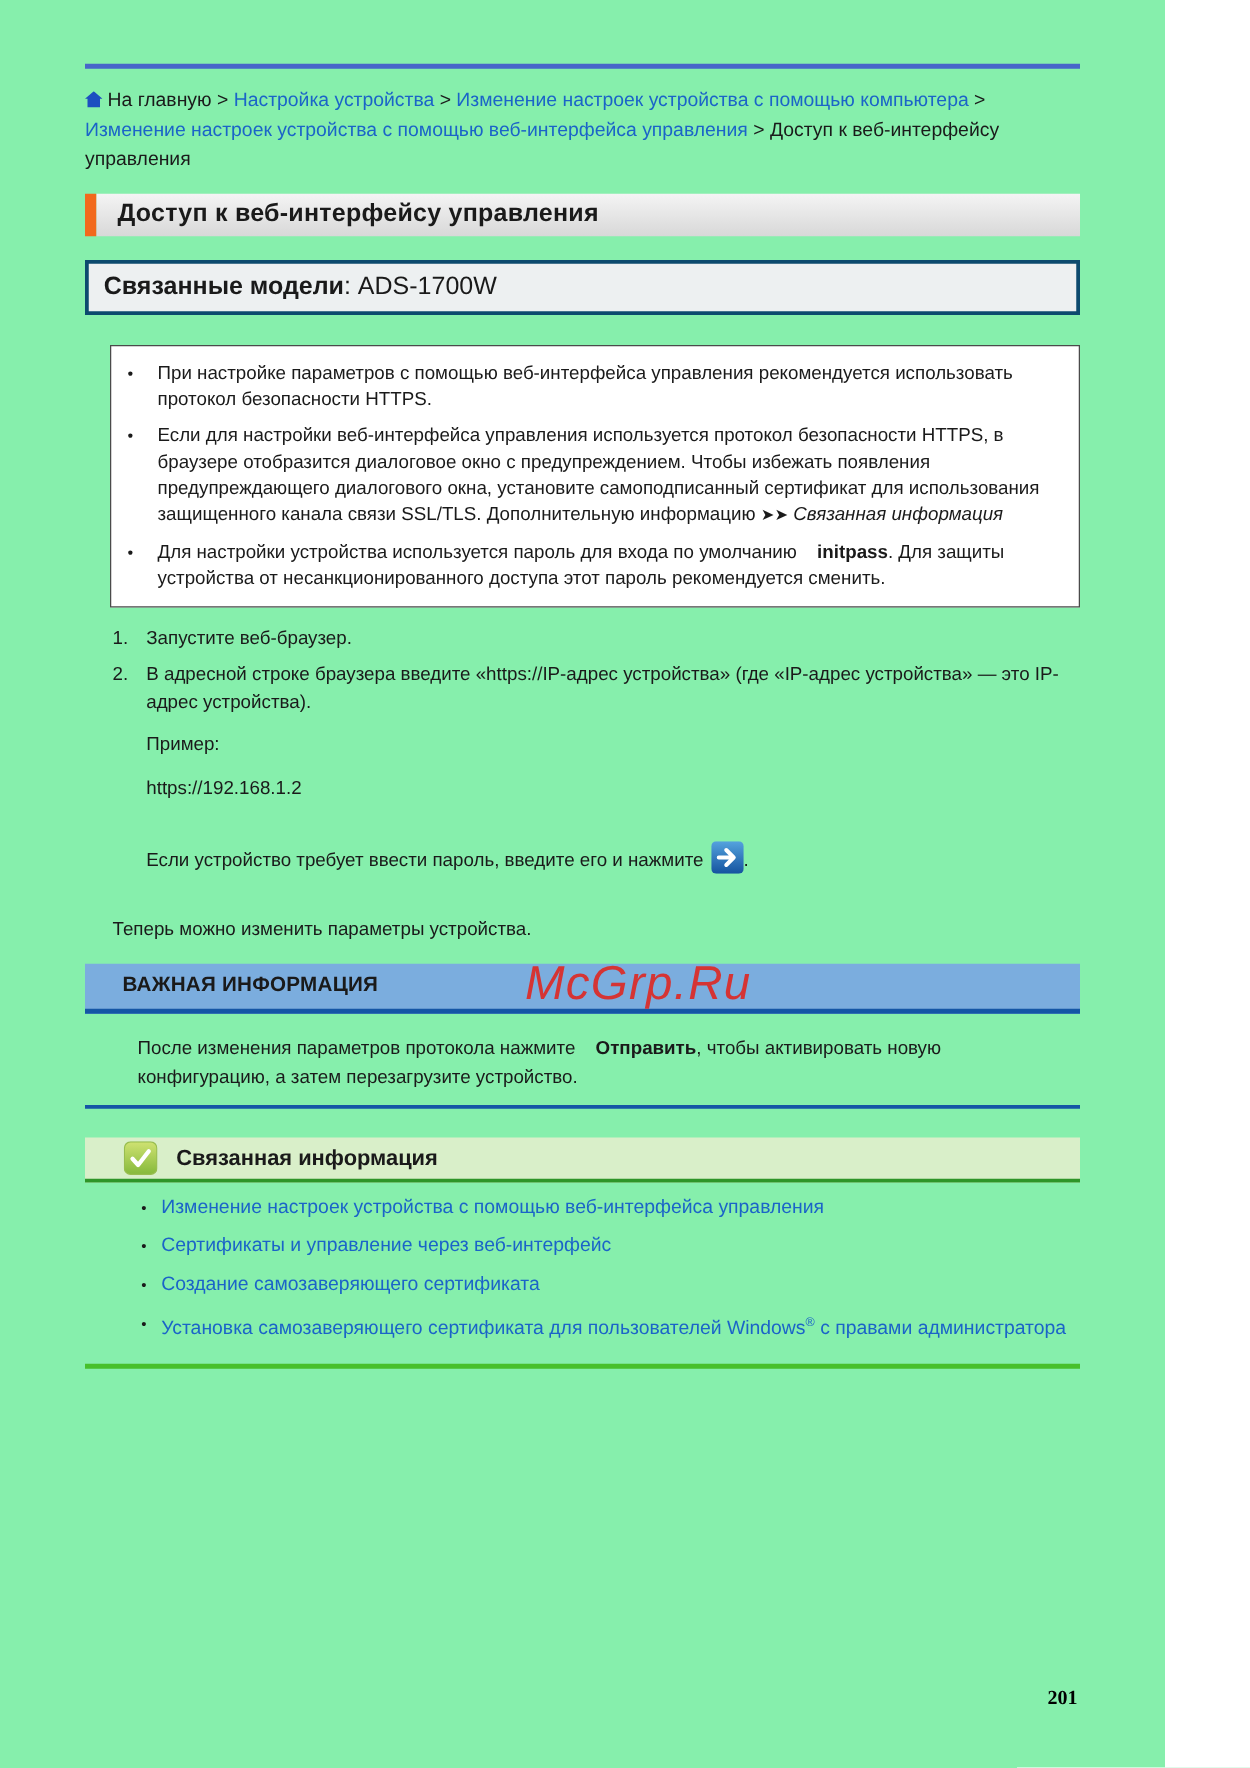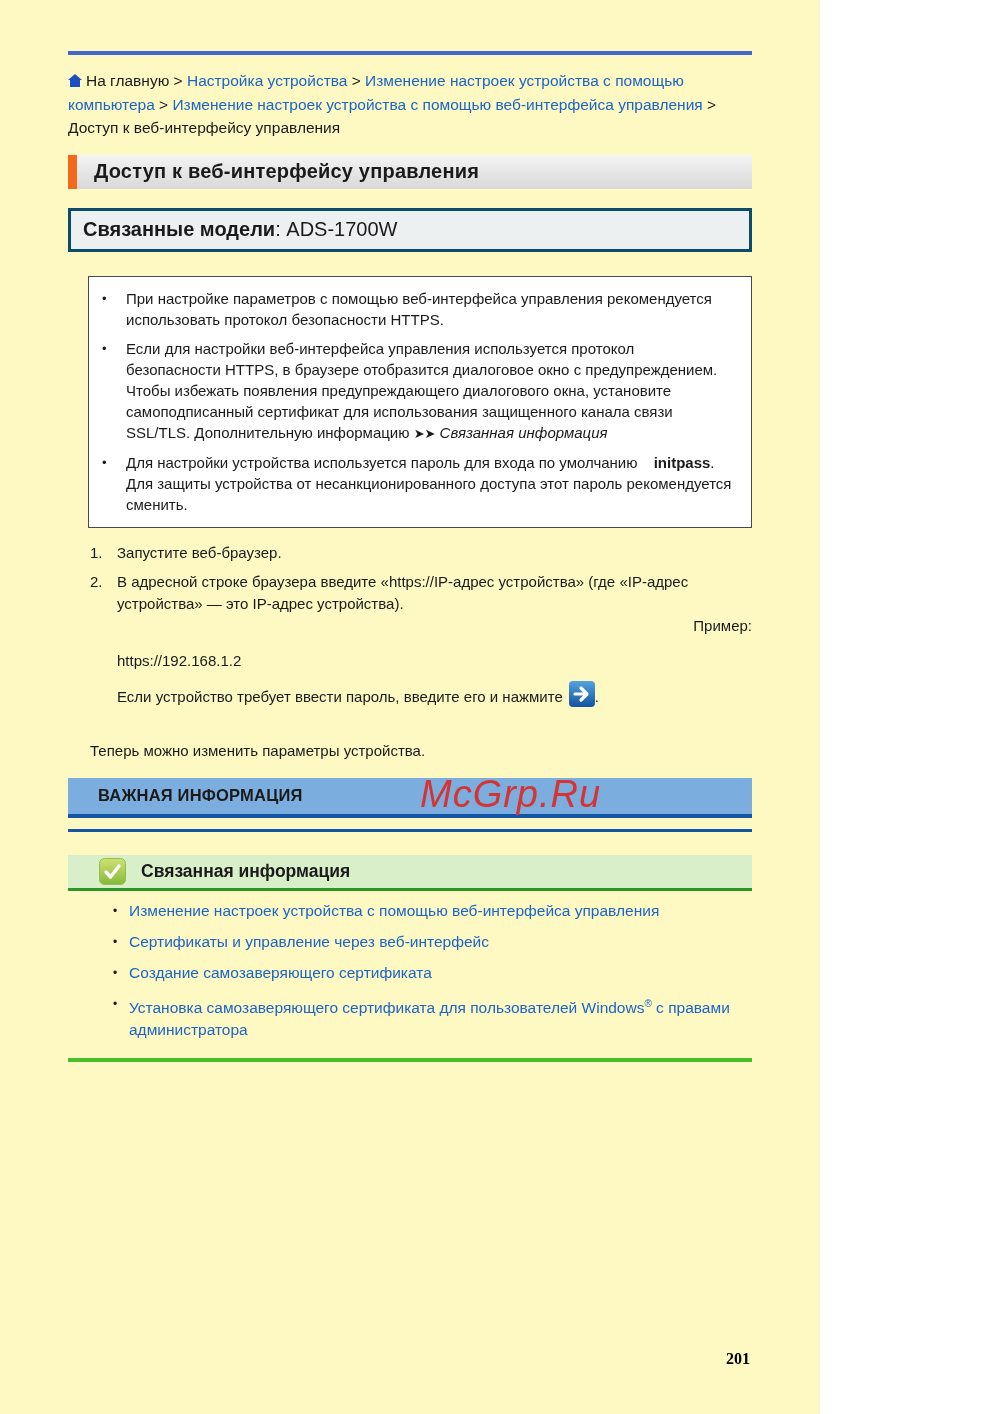--- a/index.html
+++ b/index.html
@@ -1,19 +1,19 @@
 <!DOCTYPE html>
 <html><head>
 <meta charset="utf-8">
 <style>
   html,body{margin:0;padding:0;background:#ffffff;}
   .page{
     position:relative;
-    width:820px;height:1414px;
-    background:#fef9c3;
+    width:932px;height:1414px;
+    background:#86efac;
     font-family:"Liberation Sans",sans-serif;
     color:#1a1a1a;
     overflow:hidden;
   }
   .content{margin:0 68px;}
 
   
   .top-rule{margin-top:51px;height:4px;background:#4766c9;}
 
   
@@ -57,23 +57,23 @@
   .em{font-style:italic;}
   .bd{font-weight:bold;padding-left:12px;}
   .arrows{font-family:"DejaVu Sans",sans-serif;font-size:13px;}
 
   
   .steps{margin:14px 0 0 22px;}
   .step{display:flex;margin-top:7px;}
   .step-num{width:27px;flex:none;font-size:15px;line-height:22px;}
   .step-body{flex:1;font-size:15px;line-height:22px;}
   .sub{margin-left:27px;font-size:15px;line-height:22px;}
-  .sub-example{text-align:right;}
+  .sub-example{margin-top:12px;}
   .sub-url{margin-top:13px;}
-  .sub-pass{margin-top:9px;display:flex;align-items:center;}
+  .sub-pass{margin-top:31px;display:flex;align-items:center;}
   .inline-btn{display:inline-block;margin-left:6px;}
 
   .after-steps{margin:27px 0 0 22px;font-size:15px;line-height:22px;}
 
   
   .imp-header{
     margin-top:16px;position:relative;
     background:#7badde;border-bottom:4px solid #1456a5;
     height:36px;display:flex;align-items:center;
     padding-left:30px;font-size:16.5px;font-weight:bold;letter-spacing:.2px;
@@ -169,20 +169,21 @@
         <span>.</span>
       </div>
     </div>
 
     <p class="after-steps">Теперь можно изменить параметры устройства.</p>
 
     <div class="imp-header">
       <span>ВАЖНАЯ ИНФОРМАЦИЯ</span>
       <span class="watermark">McGrp.Ru</span>
     </div>
+    <p class="imp-body"><span>После изменения параметров протокола нажмите </span><span class="bd">Отправить</span><span>, чтобы активировать новую конфигурацию, а затем перезагрузите устройство.</span></p>
     <div class="blue-rule"></div>
 
     <div class="rel-header">
       <span class="check-badge">
           <svg width="27" height="27" viewBox="0 0 27 27">
             <defs>
               <linearGradient id="chkg" x1="0" y1="0" x2="0" y2="1">
                 <stop offset="0" stop-color="#cfe272"></stop>
                 <stop offset="1" stop-color="#85b93b"></stop>
               </linearGradient>

